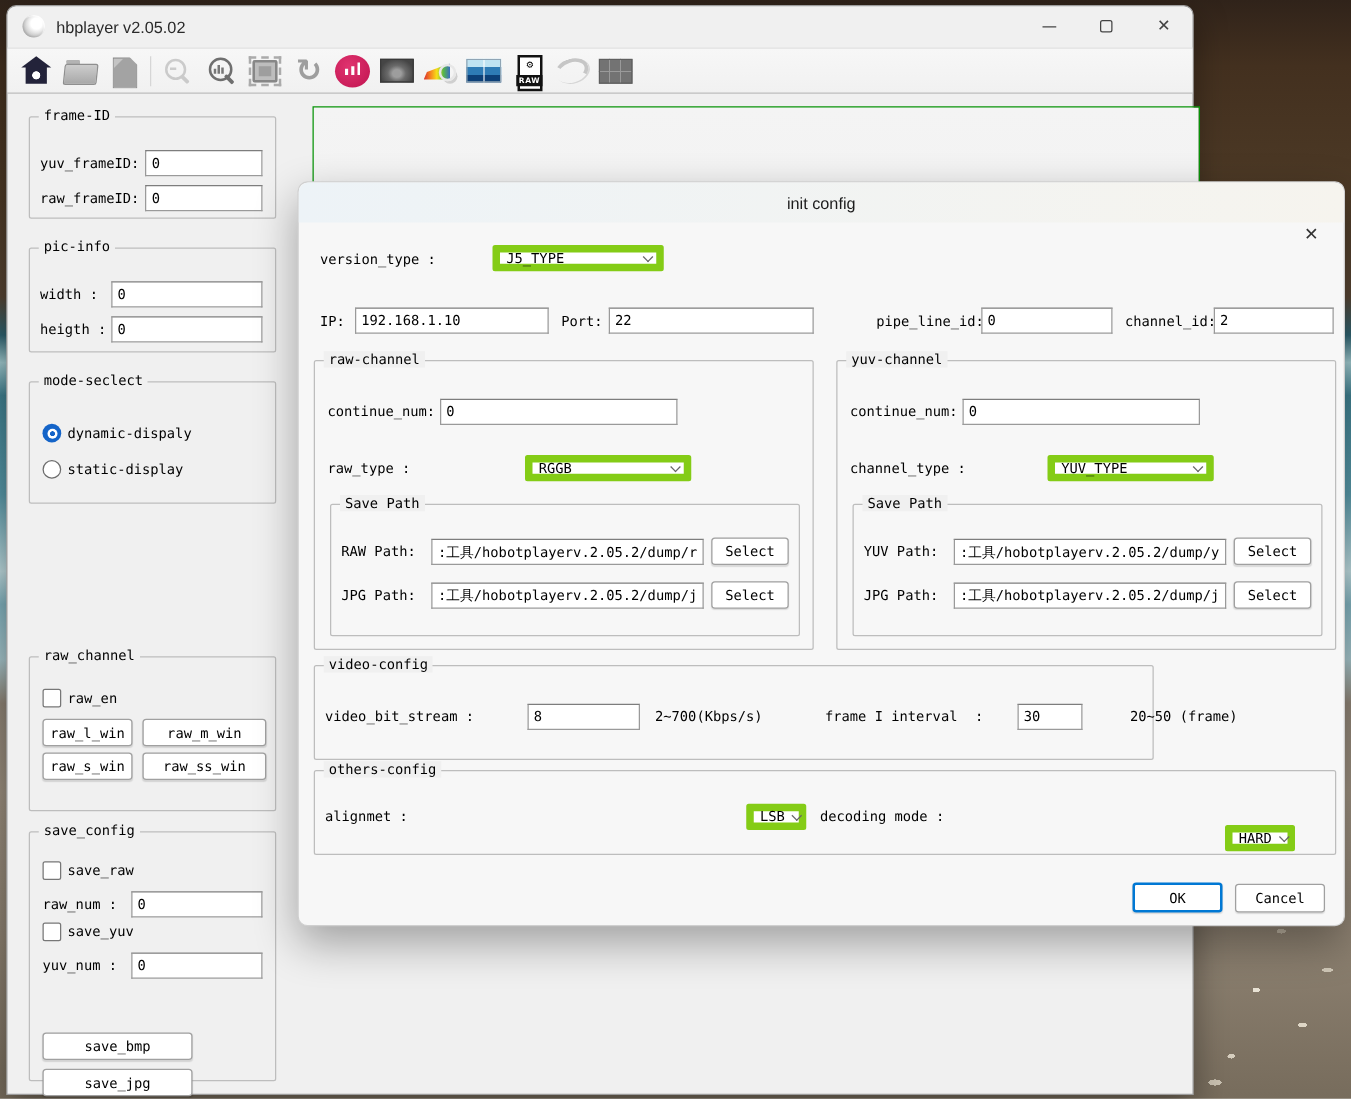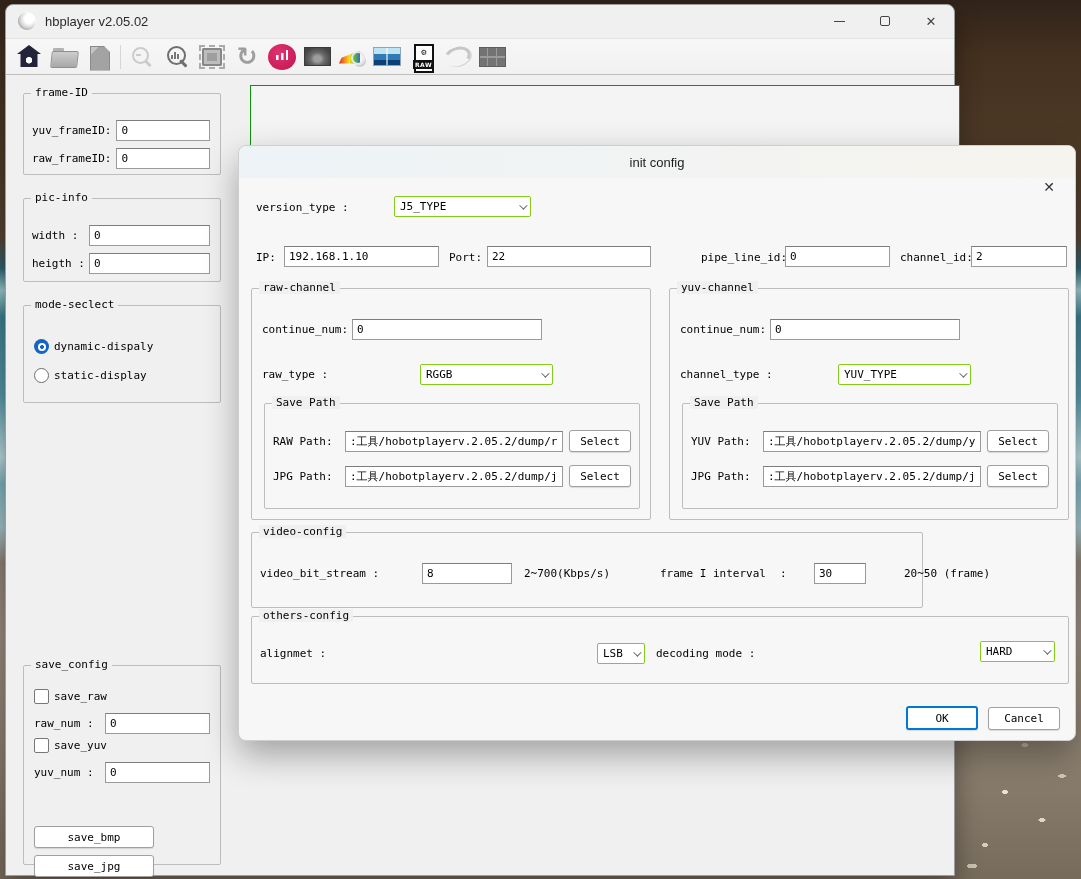--- a/index.html
+++ b/index.html
@@ -127,21 +127,21 @@
     box-shadow:0 1px 1px rgba(0,0,0,.12); cursor:default; }
   .btn-accent{ background:#fbfbce; border-color:#8b8b75; box-shadow:1px 1px 0 #6d6d5c; }
   .cb{ width:15px; height:15px; border:1px solid #777; border-radius:2px; background:#fff; flex:0 0 auto;
     display:flex; align-items:center; justify-content:center; }
   .cb.on{ background:#3d7bbf; border-color:#3d7bbf; color:#fff; font-size:11px; }
   .cb.on::after{ content:"✓"; }
   .rad{ width:15px; height:15px; border:1px solid #6d6d6d; border-radius:50%; background:#fff; flex:0 0 auto; position:relative; }
   .rad.on{ border:none; background:#1464c8; }
   .rad.on::after{ content:""; position:absolute; inset:3.5px; border-radius:50%;
     background:radial-gradient(circle,#1464c8 0 1.8px, #fff 2.2px); }
-  .sel{ height:21px; background:#fff; border:1px solid #84cc16; border-radius:2px;
+  .sel{ height:21px; background:#fff; border:6px solid #84cc16; border-radius:2px;
     display:flex; align-items:center; padding:0 5px; gap:5px; font-size:11px; color:#000; }
   .sel .chev{ margin-left:auto; width:6px; height:6px; border-right:1.4px solid #666; border-bottom:1.4px solid #666;
     transform:rotate(45deg) translateY(-2px); flex:0 0 auto; }
 
   
   .sidebar{ position:absolute; left:10px; top:74px; width:210px; height:790px; }
   .fb-frame{ left:7px; top:14px; width:198px; height:82px; }
   .fb-frame .row{ position:absolute; left:8px; right:10px; }
   .fb-pic{ left:7px; top:119px; width:198px; height:84px; }
   .fb-pic .row{ position:absolute; left:8px; right:10px; }
@@ -241,20 +241,31 @@
         <span class="rad on"></span>
         <span class="lbl">dynamic-dispaly</span>
       </div>
       <div class="row" style="position:absolute;left:10px;top:62px">
         <span class="rad"></span>
         <span class="lbl">static-display</span>
       </div>
     </div>
 
 
+    <div class="gbox fb-rawch">
+      <span class="legend">raw_channel</span>
+      <div class="row" style="position:absolute;left:10px;top:25px">
+        <span class="cb"></span>
+        <span class="lbl">raw_en</span>
+      </div>
+      <button class="btn" style="position:absolute;left:10px;top:49px;width:72px">raw_l_win</button>
+      <button class="btn" style="position:absolute;left:90px;top:49px;width:99px">raw_m_win</button>
+      <button class="btn" style="position:absolute;left:10px;top:76px;width:72px">raw_s_win</button>
+      <button class="btn" style="position:absolute;left:90px;top:76px;width:99px">raw_ss_win</button>
+    </div>
 
     <div class="gbox fb-save">
       <span class="legend">save_config</span>
       <div class="row" style="position:absolute;left:10px;top:23px">
         <span class="cb"></span>
         <span class="lbl">save_raw</span>
       </div>
       <div class="row" style="position:absolute;left:10px;top:47px;right:10px">
         <span class="lbl" style="width:66px">raw_num :</span>
         <input class="tin" style="flex: 1 1 0%;" value="0">
@@ -357,21 +368,21 @@
     </div>
 
     <div class="gbox" style="left:12px;top:438px;width:818px;height:68px">
       <span class="legend">others-config</span>
       <span class="lbl abs" style="left:8px;top:30px">alignmet :</span>
       <div class="sel abs" style="left:345px;top:26px;width:48px">
         <span>LSB</span>
         <span class="chev"></span>
       </div>
       <span class="lbl abs" style="left:404px;top:30px">decoding mode :</span>
-      <div class="sel abs" style="left:728px;top:24px;width:75px">
+      <div class="sel abs" style="left:728px;top:43px;width:56px">
         <span>HARD</span>
         <span class="chev"></span>
       </div>
     </div>
 
     <button class="btn ok-btn abs" style="left:667px;top:528px;width:72px;height:24px">OK</button>
     <button class="btn abs" style="left:749px;top:529px;width:72px;height:23px">Cancel</button>
   </div>
 </div>
 

